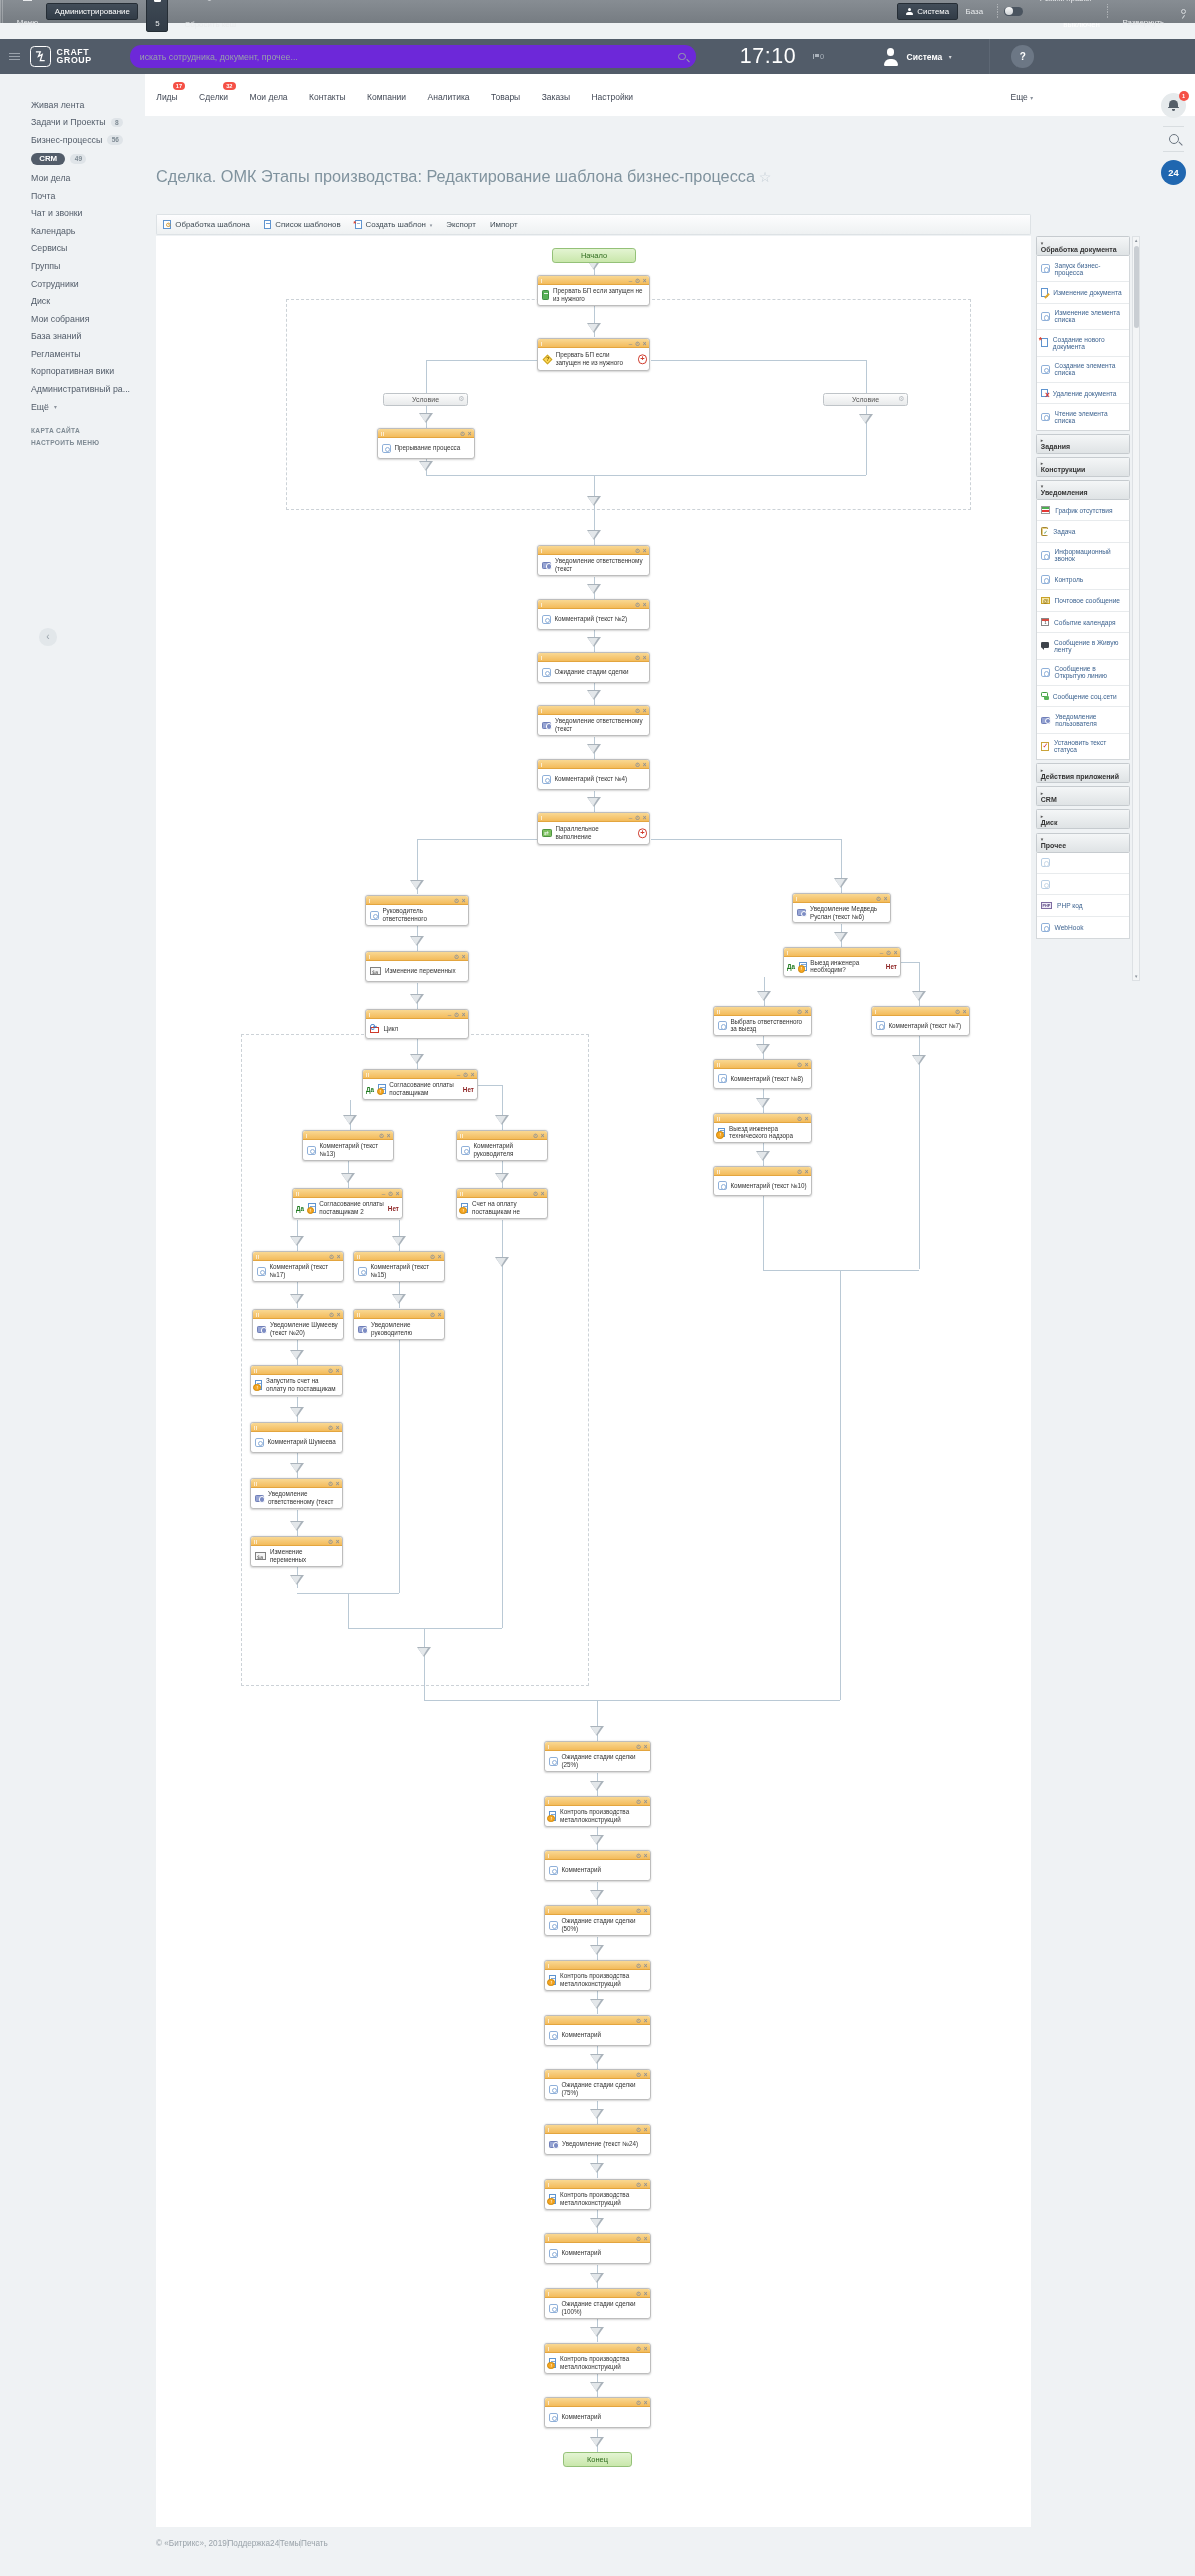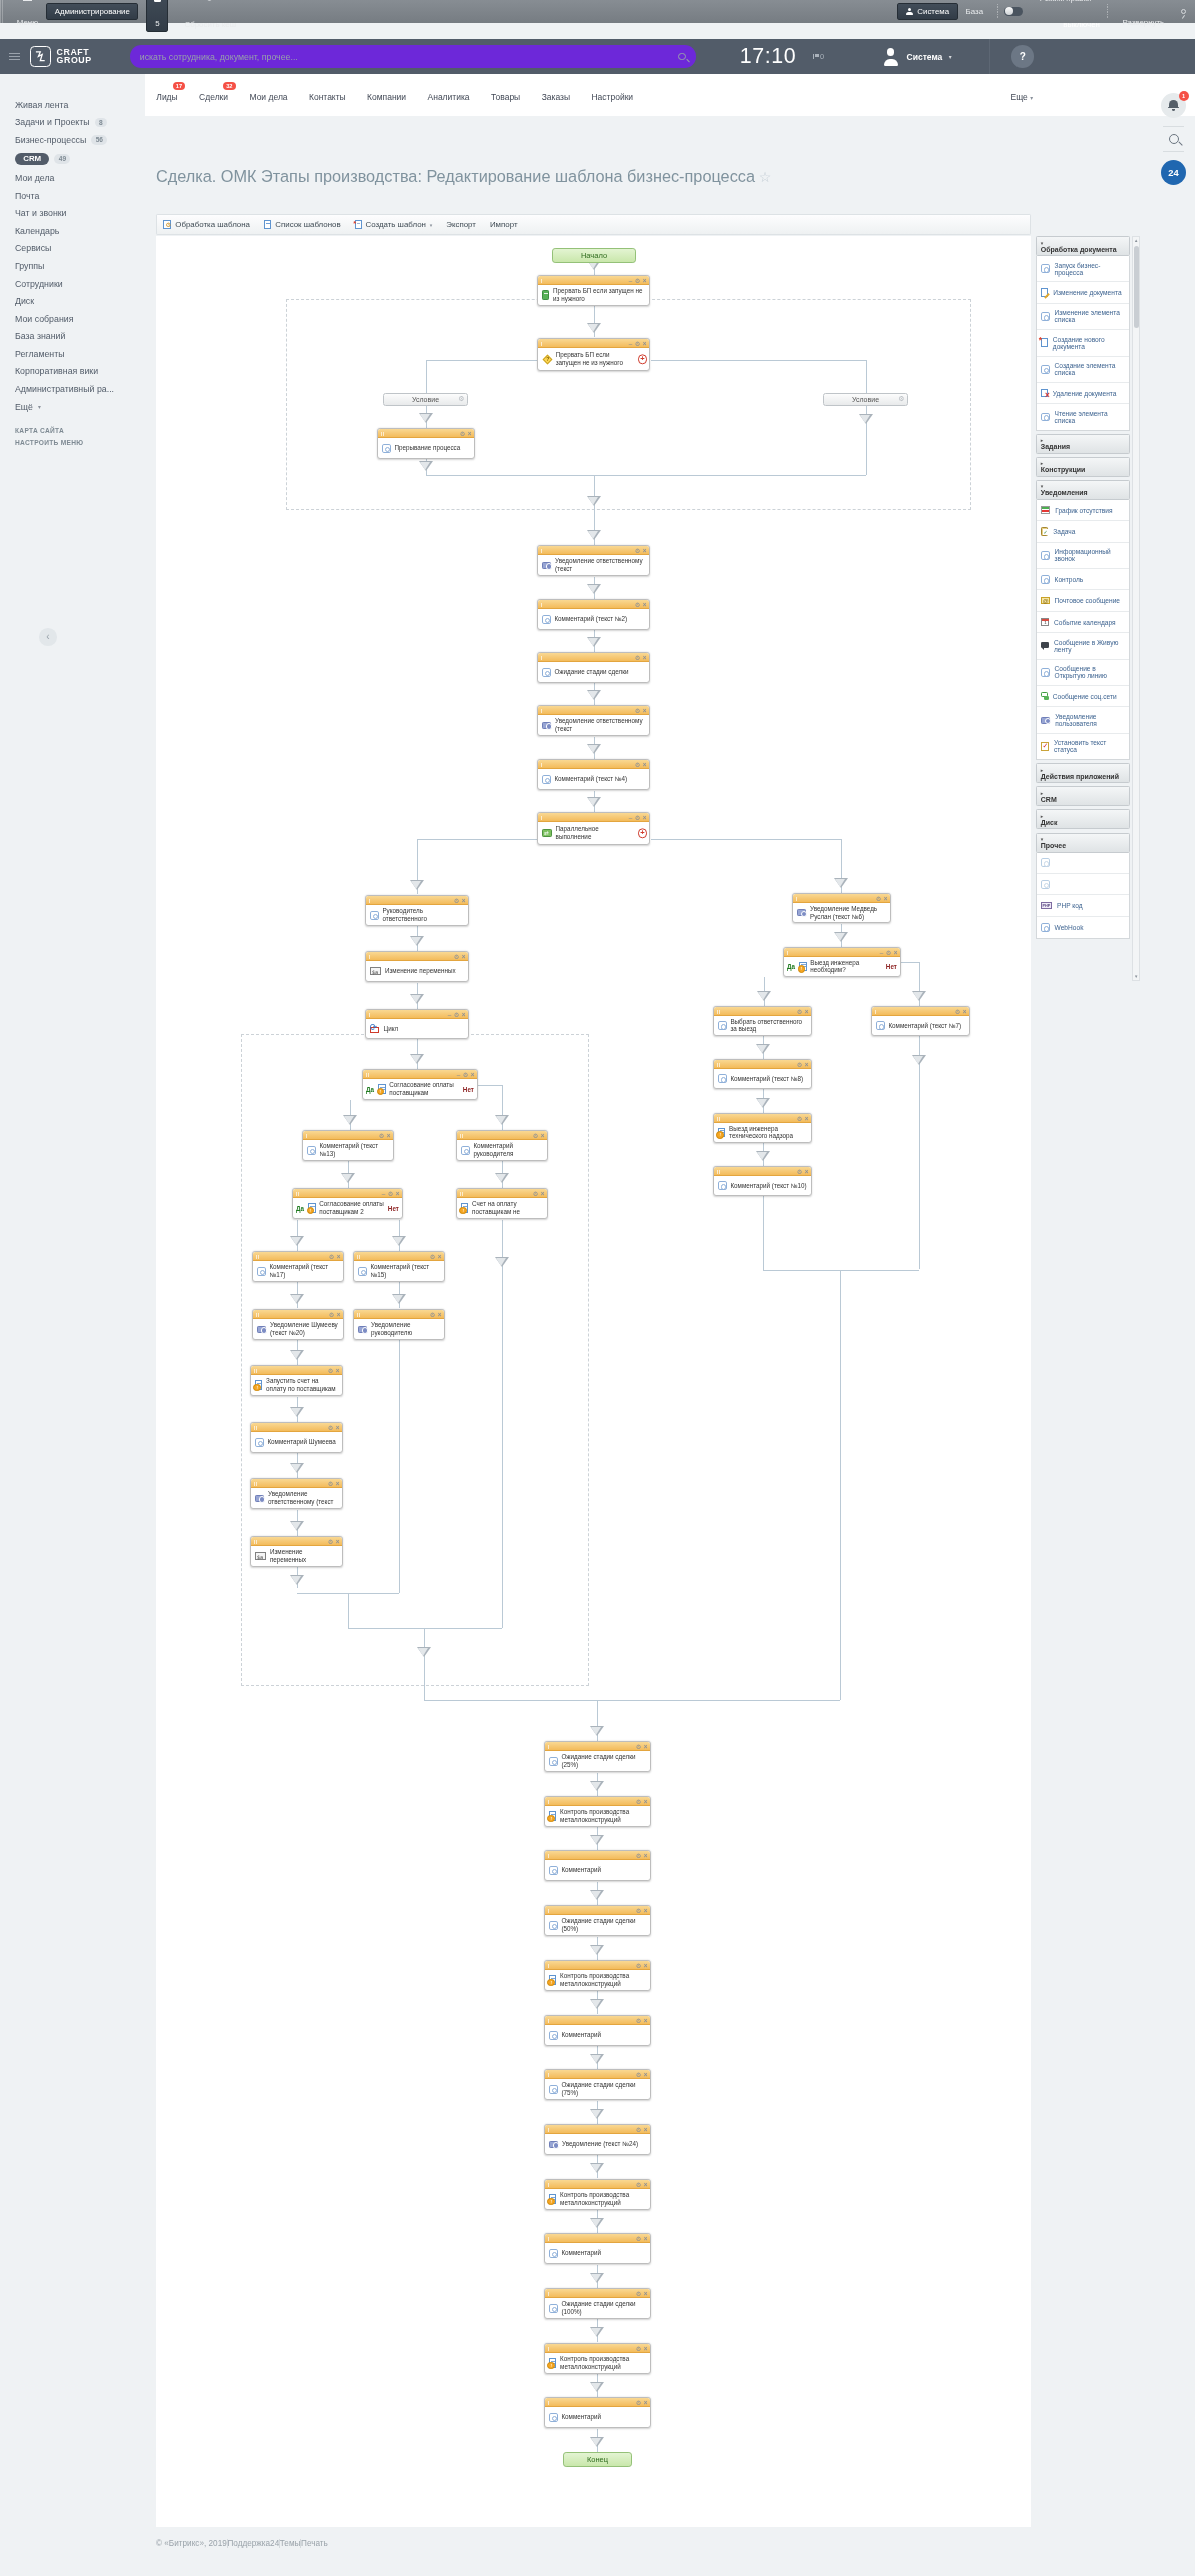--- a/index.html
+++ b/index.html
@@ -84,21 +84,21 @@
   .bell:before { content:""; position:absolute; left:3.1px; top:8.8px; width:2.5px; height:1.9px; background:#555f69; border-radius:0 0 1.9px 1.9px; }
   .rail-badge { position:absolute; right:-2.5px; top:-2.5px; background:#f55046; color:#fff; border-radius:50%;
     width:10px; height:10px; font-size:5.7px; font-weight:bold; display:flex; align-items:center; justify-content:center; }
   .rail-hr { width:21.4px; height:0.6px; background:#d8dde0; margin:7.5px auto; }
   .rail-search { width:10px; height:10px; border:1.3px solid #6b7580; border-radius:50%; margin:0 auto; position:relative; cursor:pointer; }
   .rail-search:after { content:""; position:absolute; left:8.2px; top:8.2px; width:5px; height:1.3px; background:#6b7580; transform:rotate(45deg); }
   .rail-b24 { width:25px; height:25px; border-radius:50%; background:#2067b0; color:#fff; font-weight:bold; font-size:9.4px;
     display:flex; align-items:center; justify-content:center; margin:8.8px auto 0; cursor:pointer; }
 
   
-  .sidebar { position:absolute; left:0; top:96px; width:145px; }
+  .sidebar { position:absolute; left:16px; top:96px; width:145px; }
   .sb-item { padding:3.8px 6.3px 3.8px 15px; font-size:8.8px; color:#525c69; cursor:pointer; display:flex; align-items:center; gap:5px; white-space:nowrap; }
   .sb-badge { background:#dfe4e8; color:#7e8a93; border-radius:5.7px; font-size:6.6px; font-weight:bold; padding:1.3px 4.4px; }
   .sb-pill { background:#525c69; color:#fff; border-radius:7.5px; padding:1.9px 8.2px; font-size:7.9px; font-weight:bold; }
   .sb-caret { font-size:5.7px; color:#8a919b; }
   .sb-foot { padding:11.3px 6.3px 1.3px 15px; font-size:6.6px; font-weight:bold; color:#7e8a93; letter-spacing:0.3px; cursor:pointer; }
   .sb-foot2 { padding:3.8px 6.3px 1.3px 15px; font-size:6.6px; font-weight:bold; color:#7e8a93; letter-spacing:0.3px; cursor:pointer; }
   .collapse-btn { position:absolute; left:39px; top:628px; width:17.6px; height:17.6px; border-radius:50%;
     background:#e2e7ea; color:#98a2aa; font-size:10px; display:flex; align-items:center; justify-content:center; cursor:pointer; }
 
   

